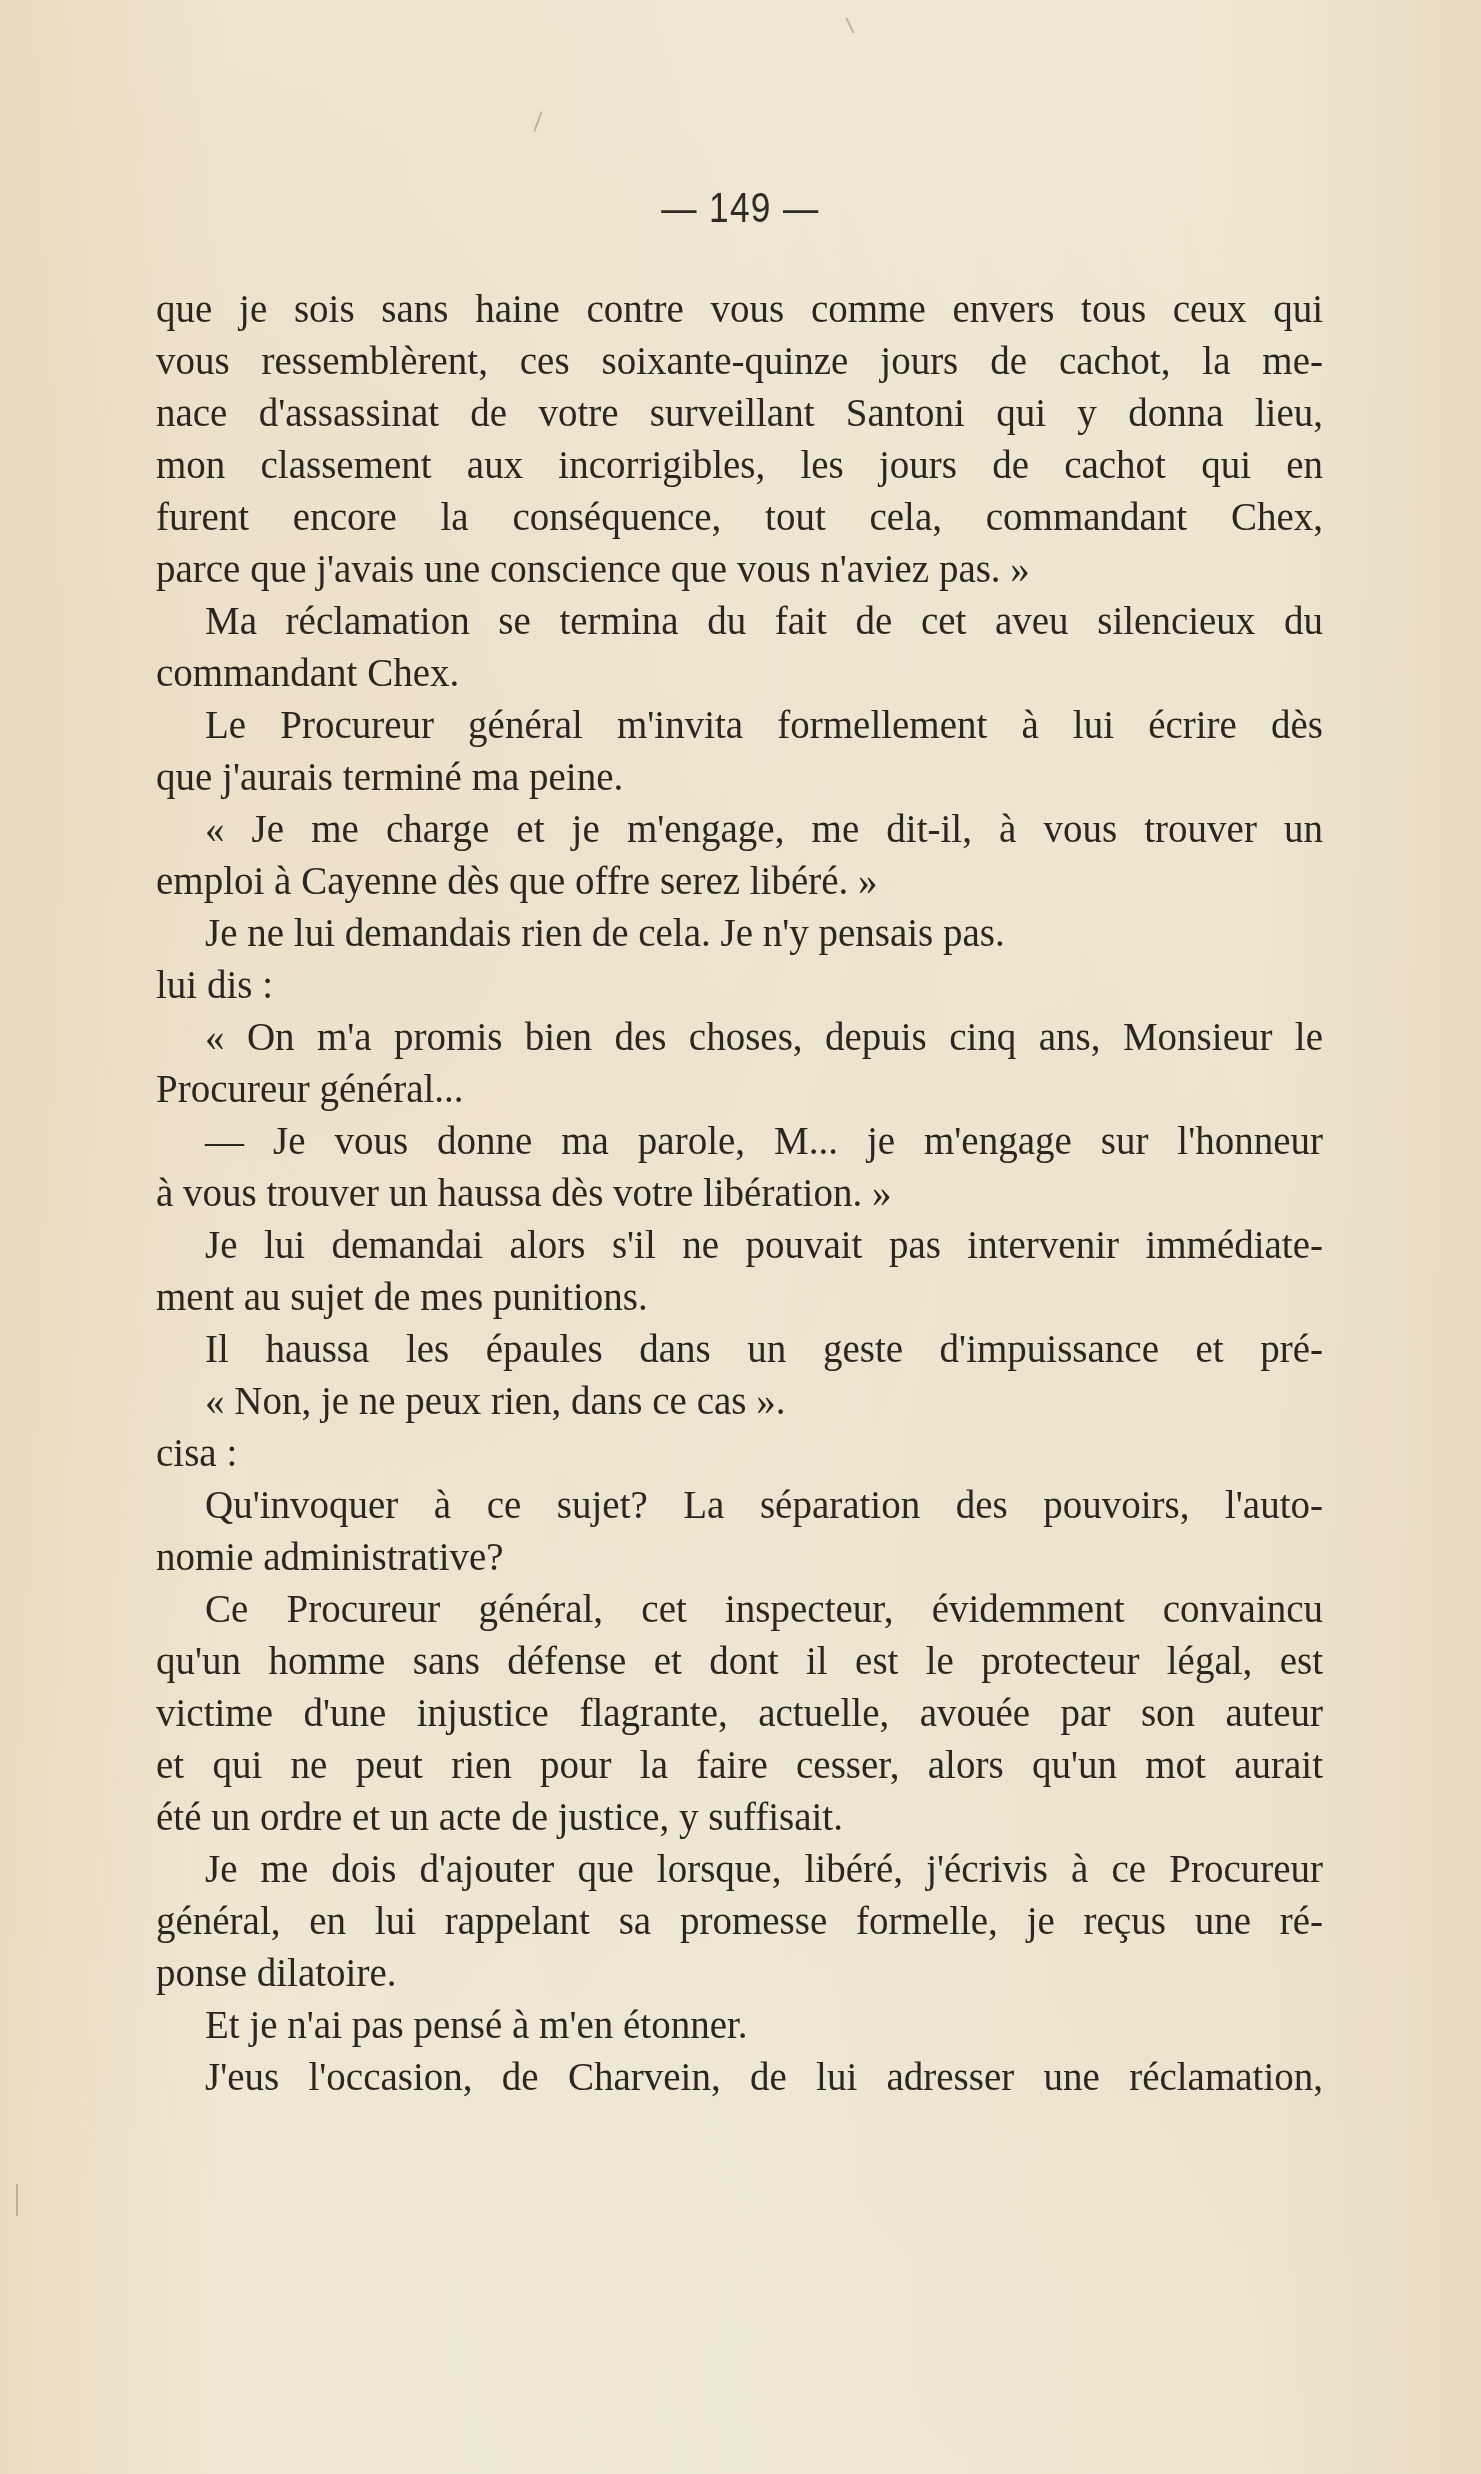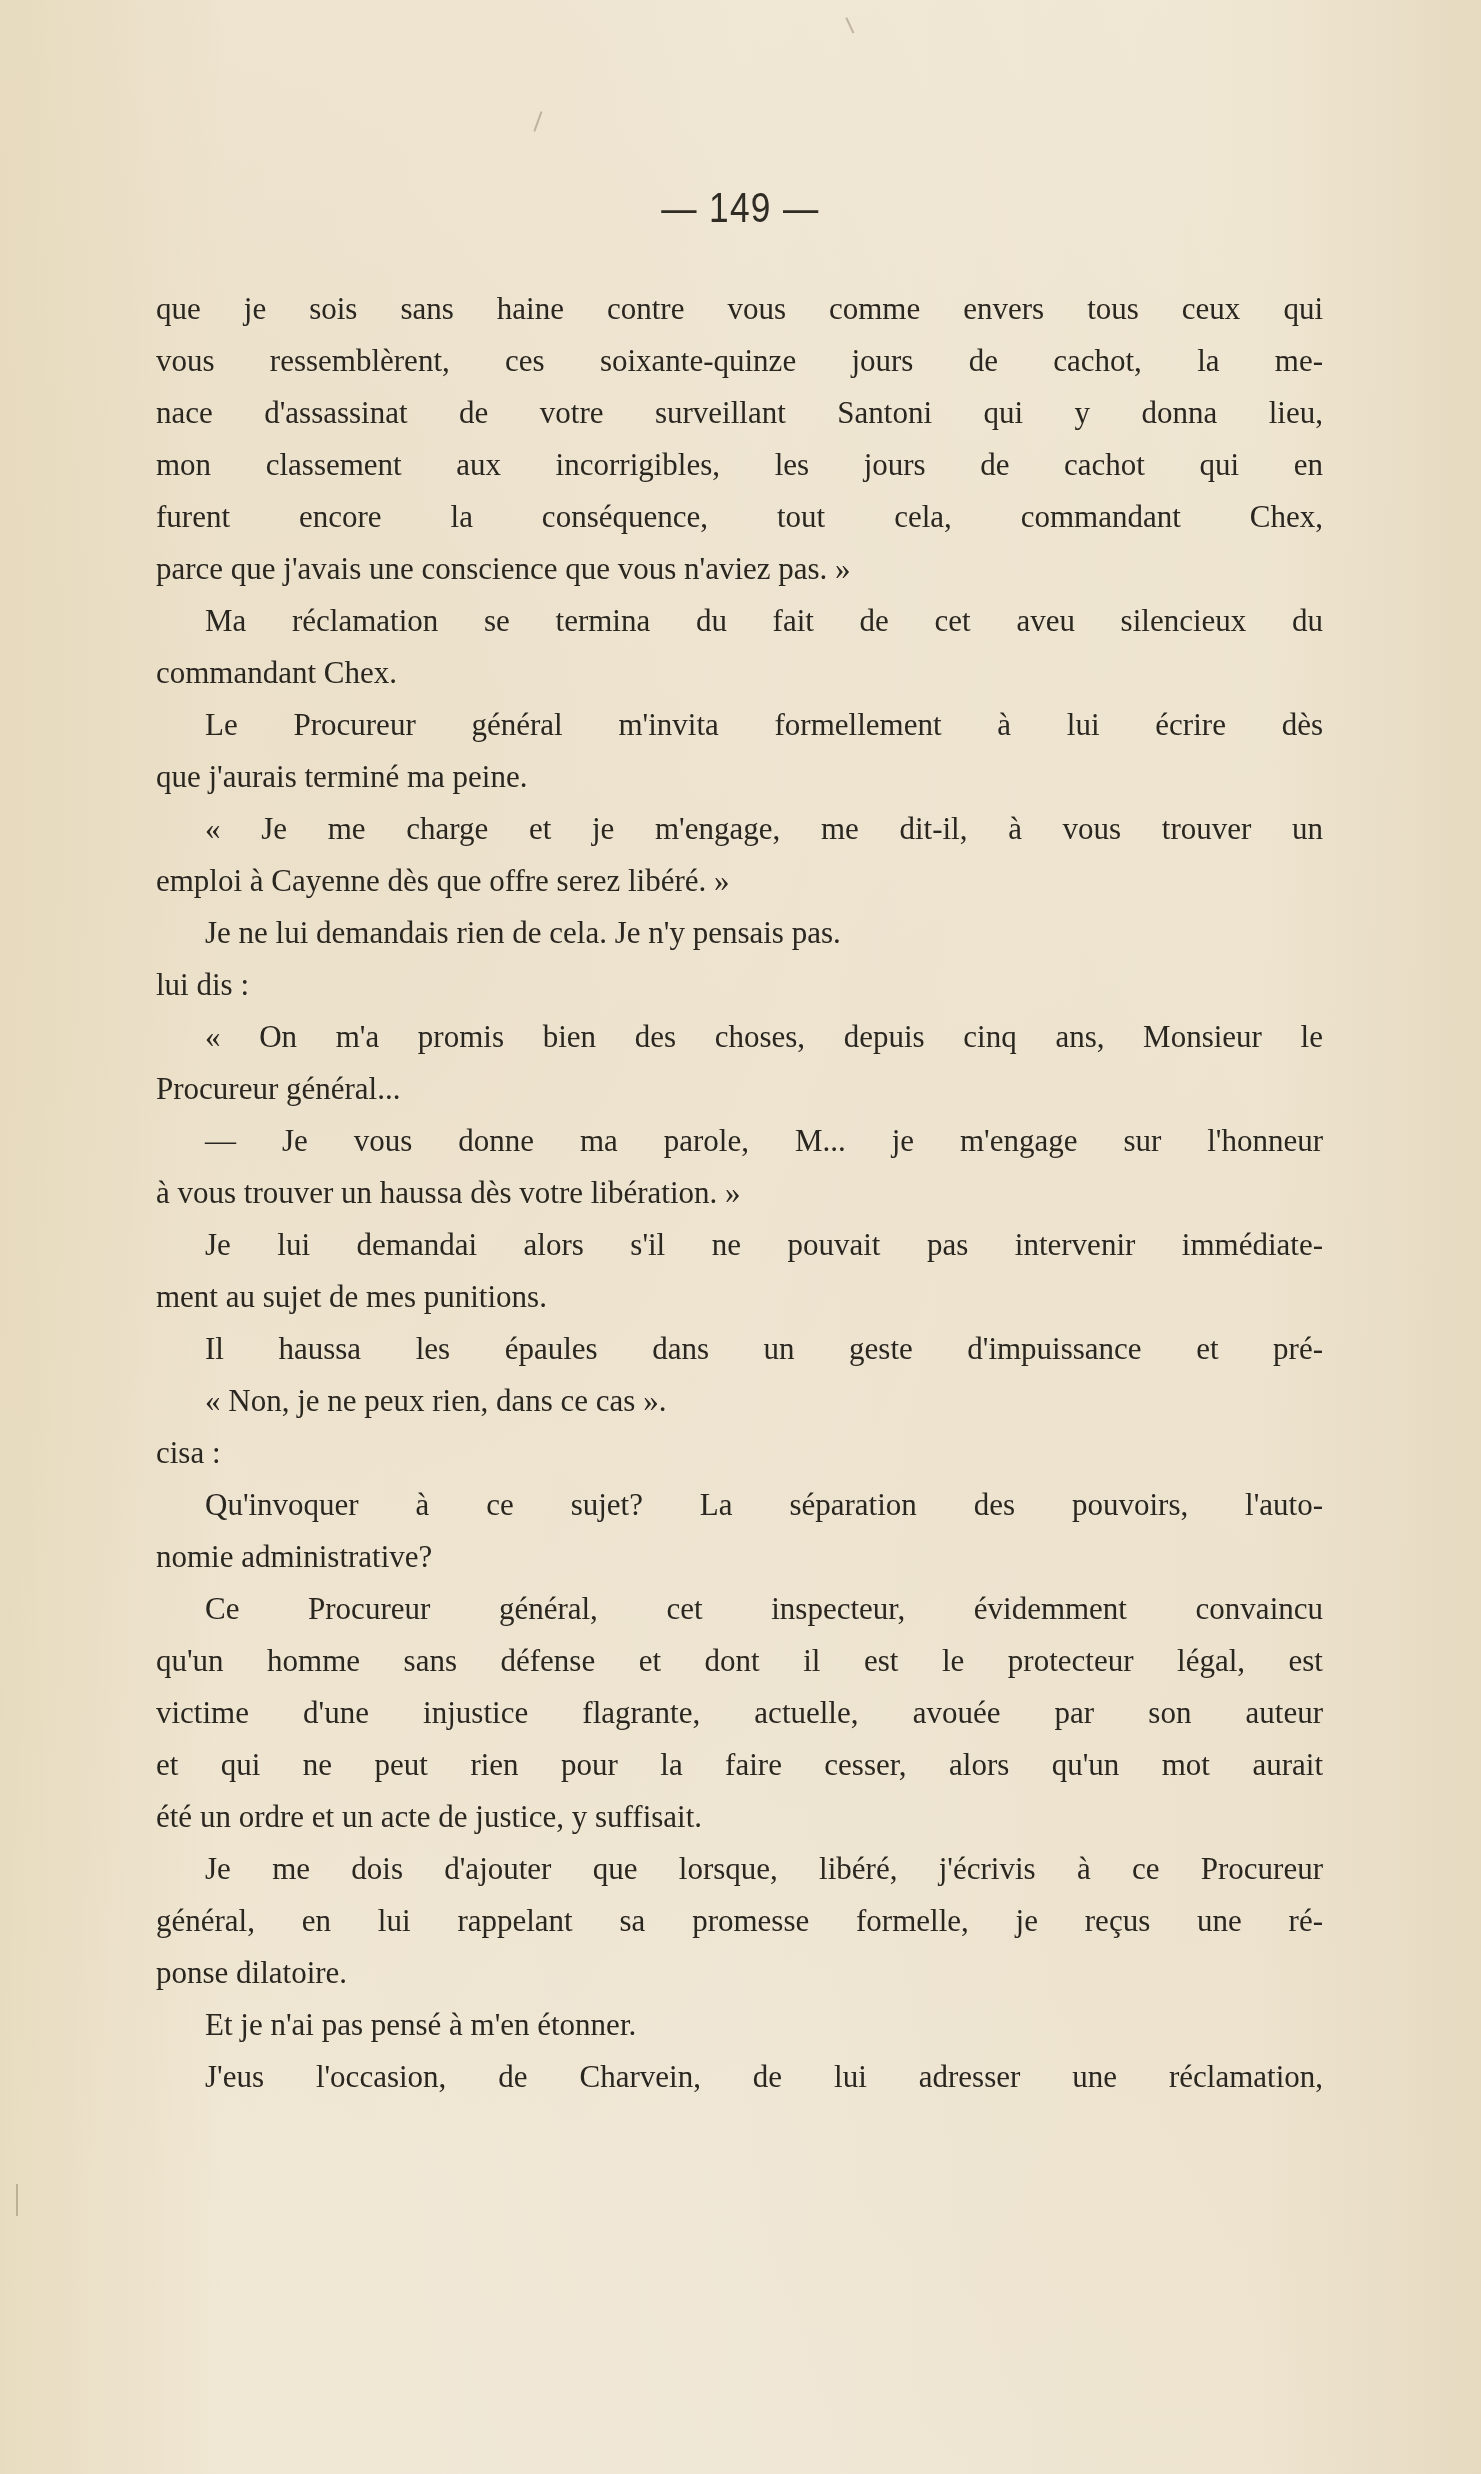--- a/index.html
+++ b/index.html
@@ -41,21 +41,21 @@
     }
     .body-text {
       position: absolute;
       left: 156px;
       top: 283px;
       width: 1167px;
     }
     .line {
       height: 52px;
       line-height: 52px;
-      font-size: 31px;
+      font-size: 39px;
       white-space: nowrap;
       overflow: visible;
       transform-origin: 0 50%;
     }
     .line.justify {
       text-align: justify;
       text-align-last: justify;
     }
     .line.indent {
       padding-left: 49px;

